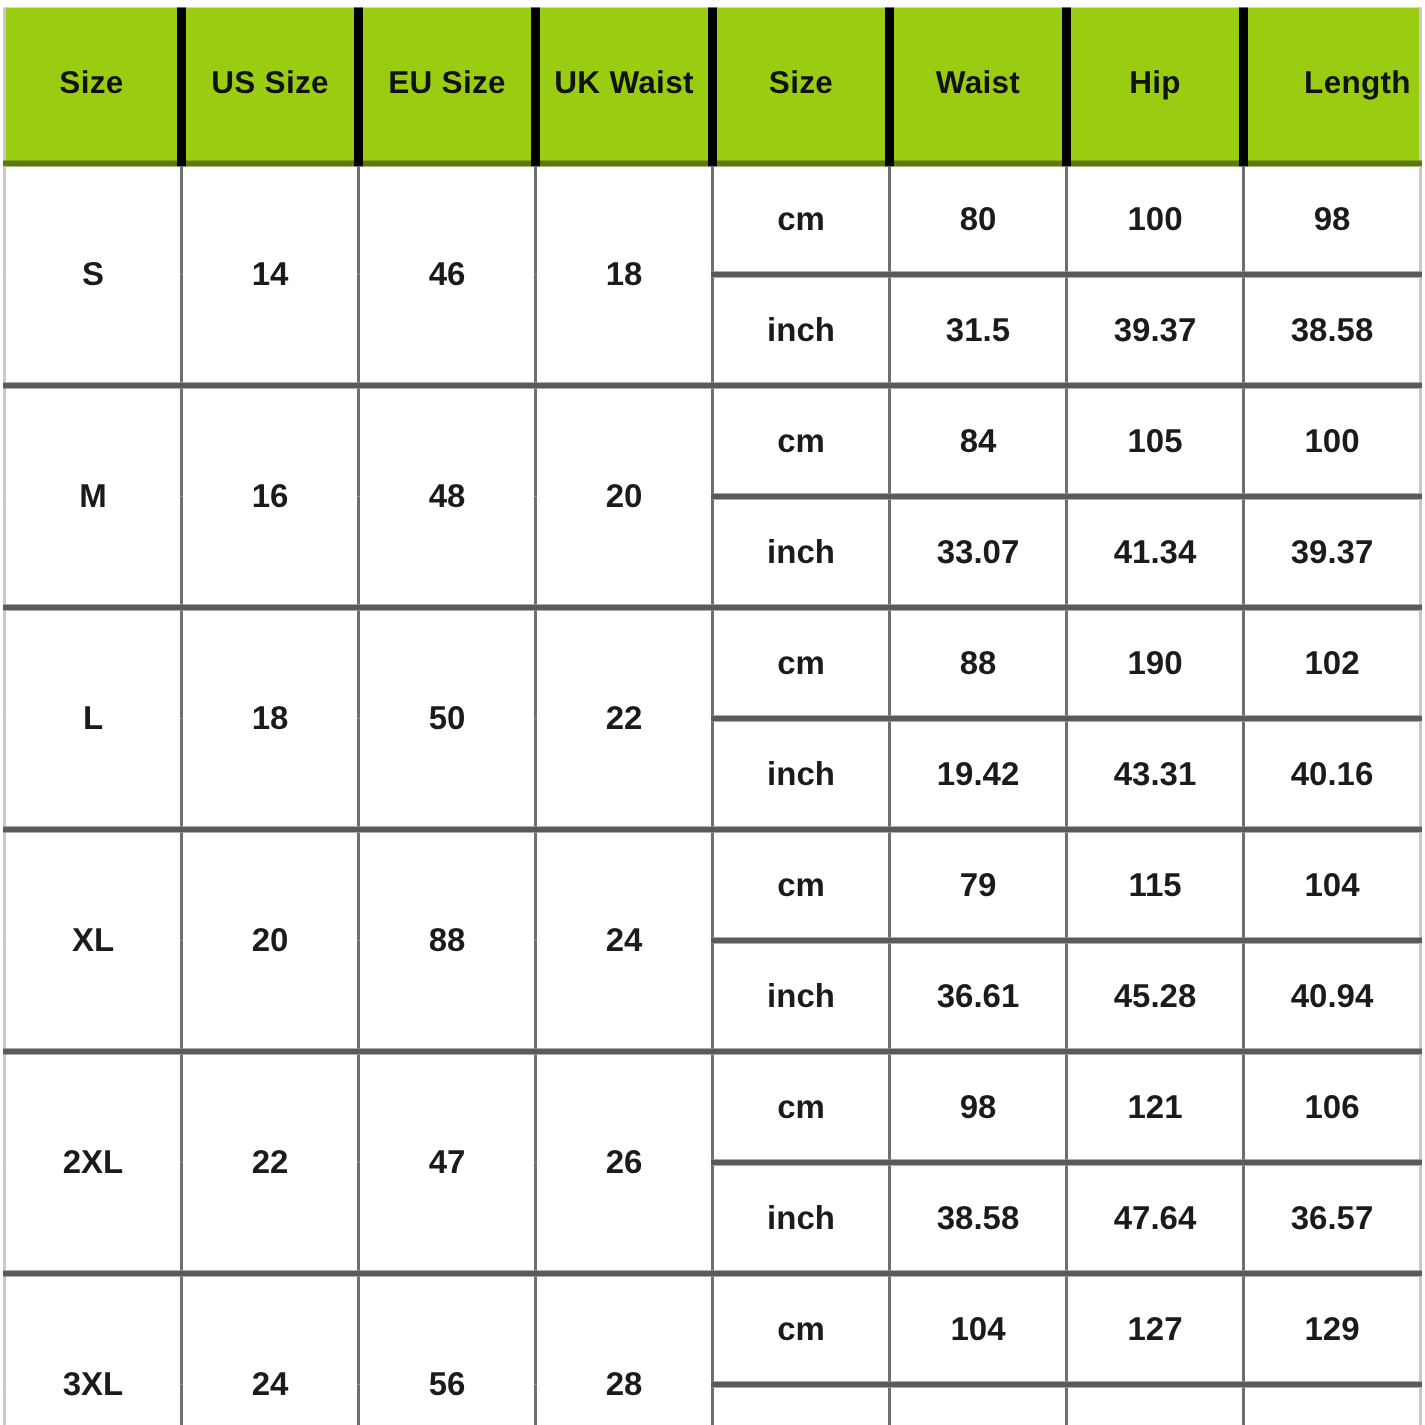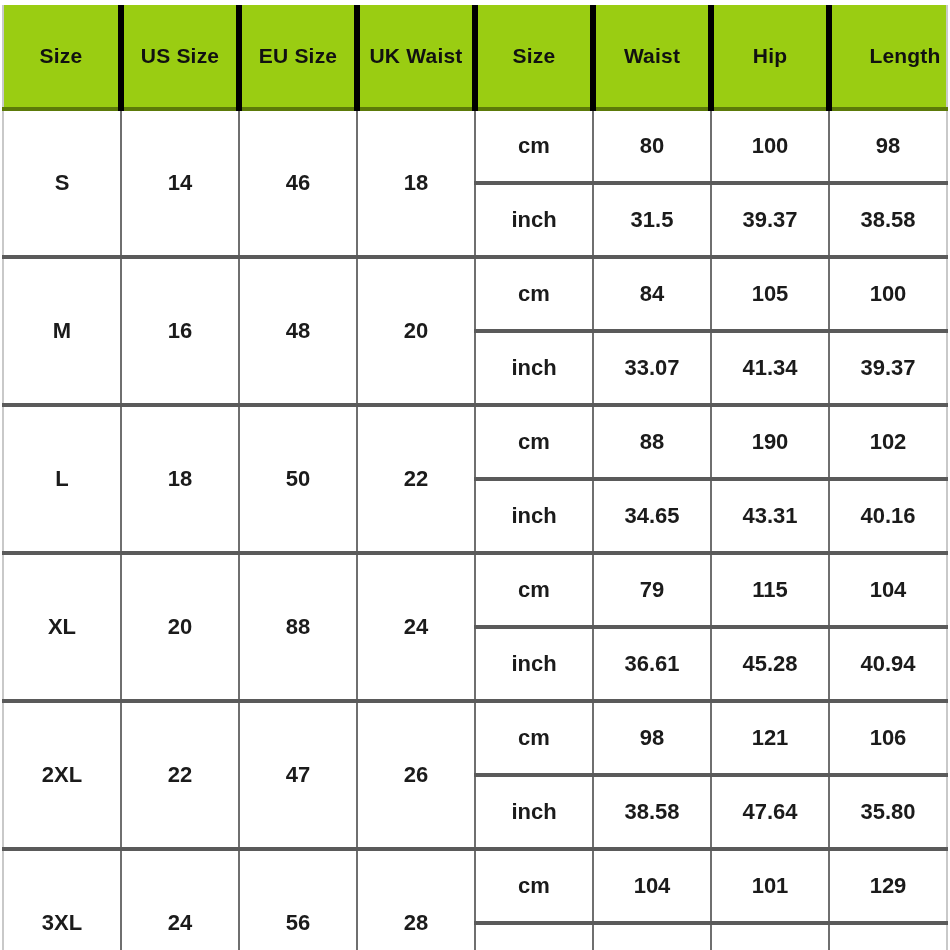--- a/index.html
+++ b/index.html
@@ -166,21 +166,21 @@
           <td class="group-cell" rowspan="2">18</td>
           <td class="group-cell" rowspan="2">50</td>
           <td class="group-cell" rowspan="2">22</td>
           <td class="unit-cell">cm</td>
           <td class="meas-cell">88</td>
           <td class="meas-cell">190</td>
           <td class="meas-cell">102</td>
         </tr>
         <tr class="row-inch">
           <td class="unit-cell">inch</td>
-          <td class="meas-cell">34.65</td>
+          <td class="meas-cell">19.42</td>
           <td class="meas-cell">43.31</td>
           <td class="meas-cell">40.16</td>
         </tr>
         <tr class="row-cm">
           <td class="group-cell" rowspan="2">XL</td>
           <td class="group-cell" rowspan="2">20</td>
           <td class="group-cell" rowspan="2">88</td>
           <td class="group-cell" rowspan="2">24</td>
           <td class="unit-cell">cm</td>
           <td class="meas-cell">79</td>
@@ -200,30 +200,30 @@
           <td class="group-cell" rowspan="2">26</td>
           <td class="unit-cell">cm</td>
           <td class="meas-cell">98</td>
           <td class="meas-cell">121</td>
           <td class="meas-cell">106</td>
         </tr>
         <tr class="row-inch">
           <td class="unit-cell">inch</td>
           <td class="meas-cell">38.58</td>
           <td class="meas-cell">47.64</td>
-          <td class="meas-cell">35.80</td>
+          <td class="meas-cell">36.57</td>
         </tr>
         <tr class="row-cm last-group">
           <td class="group-cell" rowspan="2">3XL</td>
           <td class="group-cell" rowspan="2">24</td>
           <td class="group-cell" rowspan="2">56</td>
           <td class="group-cell" rowspan="2">28</td>
           <td class="unit-cell">cm</td>
           <td class="meas-cell">104</td>
-          <td class="meas-cell">101</td>
+          <td class="meas-cell">127</td>
           <td class="meas-cell">129</td>
         </tr>
         <tr class="row-inch last-sub">
           <td class="unit-cell">inch</td>
           <td class="meas-cell">40.94</td>
           <td class="meas-cell">50</td>
           <td class="meas-cell">42.52</td>
         </tr>
       </tbody>
   </table>

